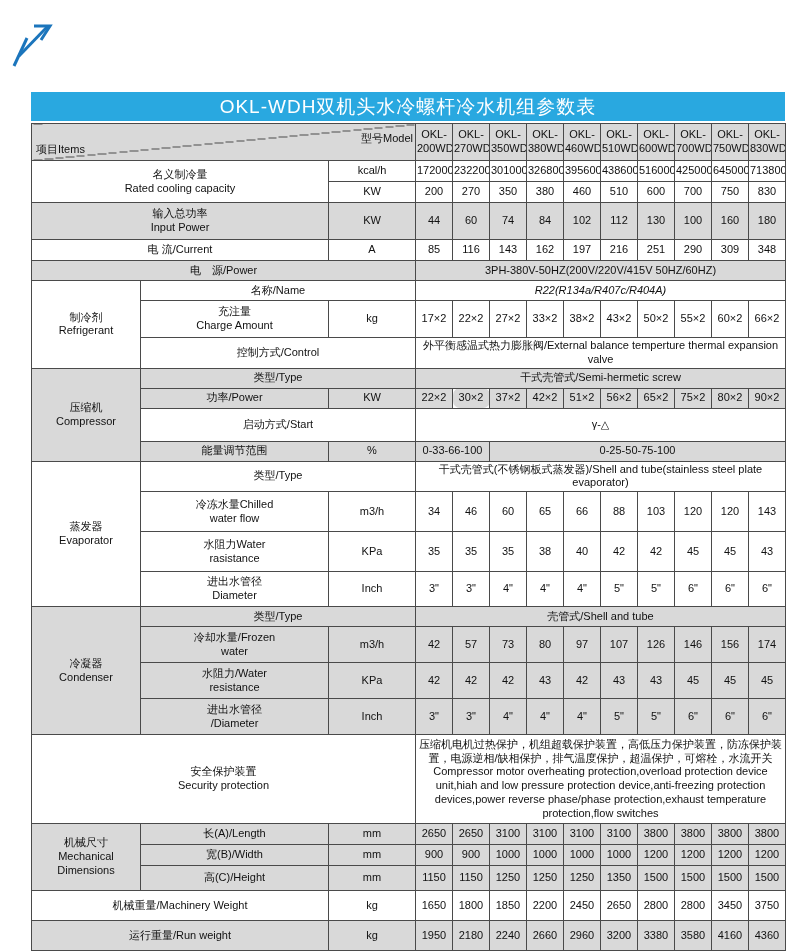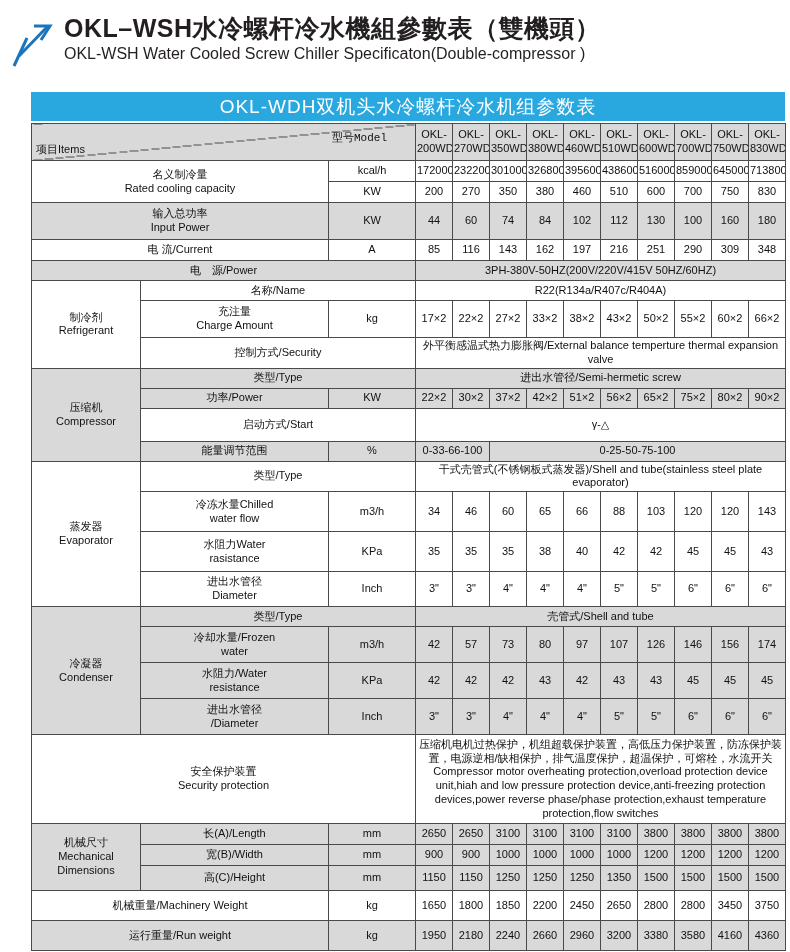--- a/index.html
+++ b/index.html
@@ -24,35 +24,31 @@
   table.spec td{border:1px solid #4a4a4a;text-align:center;vertical-align:middle;
                 padding:1px 1px;white-space:pre-line;line-height:1.25;overflow:hidden;}
   td.w{background:#ffffff;}
   td.g{background:#d9d9d9;}
   td.sec{border-top-width:2px;}
   td.left{text-align:left;padding:3px 6px;line-height:1.35;}
   
   td.diag{position:relative;
     background-image:linear-gradient(to bottom right,transparent 49.5%,#4a4a4a 49.5%,#4a4a4a 50.6%,transparent 50.6%);}
   td.diag .dga{position:absolute;left:4px;top:52%;font-size:11px;}
-  td.diag .dgb{position:absolute;right:28px;top:22%;font-size:11px;font-family:Liberation Mono, monospace;}
+  td.diag .dgb{position:absolute;right:2px;top:22%;font-size:11px;}
 </style>
 </head>
 <body>
 
 <div class="page-header">
   <svg class="logo" viewBox="0 0 50 56">
     <polyline points="4,52 17,24" fill="none" stroke="#1b75bc" stroke-width="3"></polyline>
     <polyline points="9,42 38,12" fill="none" stroke="#1b75bc" stroke-width="3"></polyline>
     <polyline points="24,12 40,12 31,26" fill="none" stroke="#1b75bc" stroke-width="3" stroke-linejoin="miter"></polyline>
   </svg>
-  <div class="titles">
-    <div class="title-cn">OKL–WSH水冷螺杆冷水機組參數表（雙機頭）</div>
-    <div class="title-en">OKL-WSH Water Cooled Screw Chiller Specificaton(Double-compressor )</div>
-  </div>
 </div>
 
 <div class="banner">OKL-WDH双机头水冷螺杆冷水机组参数表</div>
 
 <table class="spec">
   <colgroup>
     <col style="width:109px">
       <col style="width:188px">
       <col style="width:87px">
     <col style="width:37px">
@@ -94,21 +90,21 @@
         <td colspan="2" rowspan="2" class="w sec" style="height: 18px;">名义制冷量
 Rated cooling capacity</td>
         <td class="w sec" style="height: 18px;">kcal/h</td>
         <td class="w sec" style="height: 18px;">172000</td>
         <td class="w sec" style="height: 18px;">232200</td>
         <td class="w sec" style="height: 18px;">301000</td>
         <td class="w sec" style="height: 18px;">326800</td>
         <td class="w sec" style="height: 18px;">395600</td>
         <td class="w sec" style="height: 18px;">438600</td>
         <td class="w sec" style="height: 18px;">516000</td>
-        <td class="w sec" style="height: 18px;">859000</td>
+        <td class="w sec" style="height: 18px;">425000</td>
         <td class="w sec" style="height: 18px;">645000</td>
         <td class="w sec" style="height: 18px;">713800</td>
       </tr>
       <tr>
         <td class="w" style="height: 18px;">KW</td>
         <td class="w" style="height: 18px;">200</td>
         <td class="w" style="height: 18px;">270</td>
         <td class="w" style="height: 18px;">350</td>
         <td class="w" style="height: 18px;">380</td>
         <td class="w" style="height: 18px;">460</td>
@@ -148,52 +144,52 @@
         <td class="w sec" style="height: 18px;">348</td>
       </tr>
       <tr>
         <td colspan="3" class="g sec" style="height: 17px;">电　源/Power</td>
         <td colspan="10" class="g sec" style="height: 17px;">3PH-380V-50HZ(200V/220V/415V  50HZ/60HZ)</td>
       </tr>
       <tr>
         <td rowspan="3" class="w sec" style="height: 17px;">制冷剂
 Refrigerant</td>
         <td colspan="2" class="w sec" style="height: 17px;">名称/Name</td>
-        <td colspan="10" class="w sec" style="height: 17px;">R22(R134a/R407c/R404A)</td>
+        <td colspan="10" class="w sec" style="height: 17px; font-style: italic;">R22(R134a/R407c/R404A)</td>
       </tr>
       <tr>
         <td class="w" style="height: 34px;">充注量
 Charge Amount</td>
         <td class="w" style="height: 34px;">kg</td>
         <td class="w" style="height: 34px;">17×2</td>
         <td class="w" style="height: 34px;">22×2</td>
         <td class="w" style="height: 34px;">27×2</td>
         <td class="w" style="height: 34px;">33×2</td>
         <td class="w" style="height: 34px;">38×2</td>
         <td class="w" style="height: 34px;">43×2</td>
         <td class="w" style="height: 34px;">50×2</td>
         <td class="w" style="height: 34px;">55×2</td>
         <td class="w" style="height: 34px;">60×2</td>
         <td class="w" style="height: 34px;">66×2</td>
       </tr>
       <tr>
-        <td colspan="2" class="w" style="height: 17px;">控制方式/Security</td>
+        <td colspan="2" class="w" style="height: 17px;">控制方式/Control</td>
         <td colspan="10" class="w" style="height: 17px;">外平衡感温式热力膨胀阀/External balance temperture thermal expansion valve</td>
       </tr>
       <tr>
         <td rowspan="4" class="g sec" style="height: 17px;">压缩机
 Compressor</td>
         <td colspan="2" class="g sec" style="height: 17px;">类型/Type</td>
-        <td colspan="10" class="g sec" style="height: 17px;">进出水管径/Semi-hermetic screw</td>
+        <td colspan="10" class="g sec" style="height: 17px;">干式壳管式/Semi-hermetic screw</td>
       </tr>
       <tr>
         <td class="g" style="height: 17px;">功率/Power</td>
         <td class="g" style="height: 17px;">KW</td>
         <td class="g" style="height: 17px;">22×2</td>
-        <td class="g" style="height: 17px;">30×2</td>
+        <td class="g" style="height: 17px; border-radius: 7px;">30×2</td>
         <td class="g" style="height: 17px;">37×2</td>
         <td class="g" style="height: 17px;">42×2</td>
         <td class="g" style="height: 17px;">51×2</td>
         <td class="g" style="height: 17px;">56×2</td>
         <td class="g" style="height: 17px;">65×2</td>
         <td class="g" style="height: 17px;">75×2</td>
         <td class="g" style="height: 17px;">80×2</td>
         <td class="g" style="height: 17px;">90×2</td>
       </tr>
       <tr>

